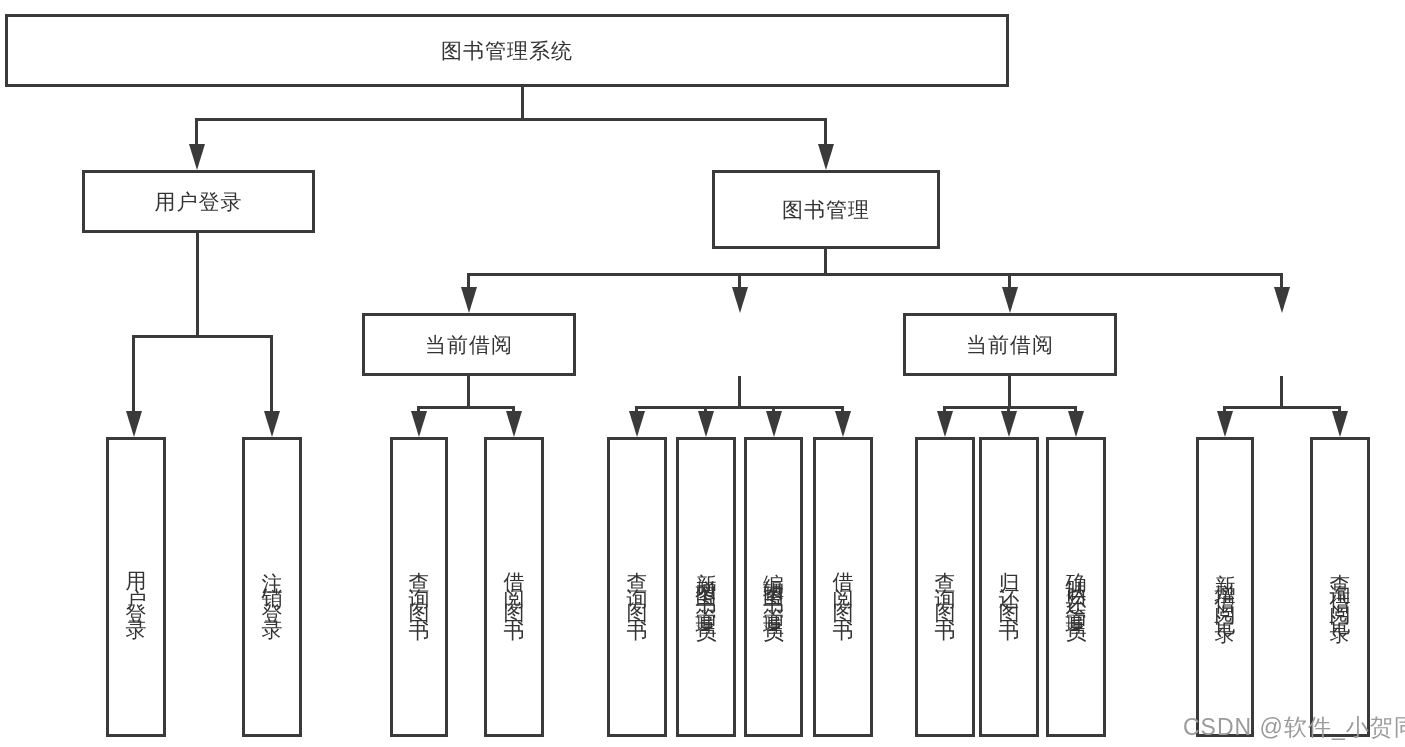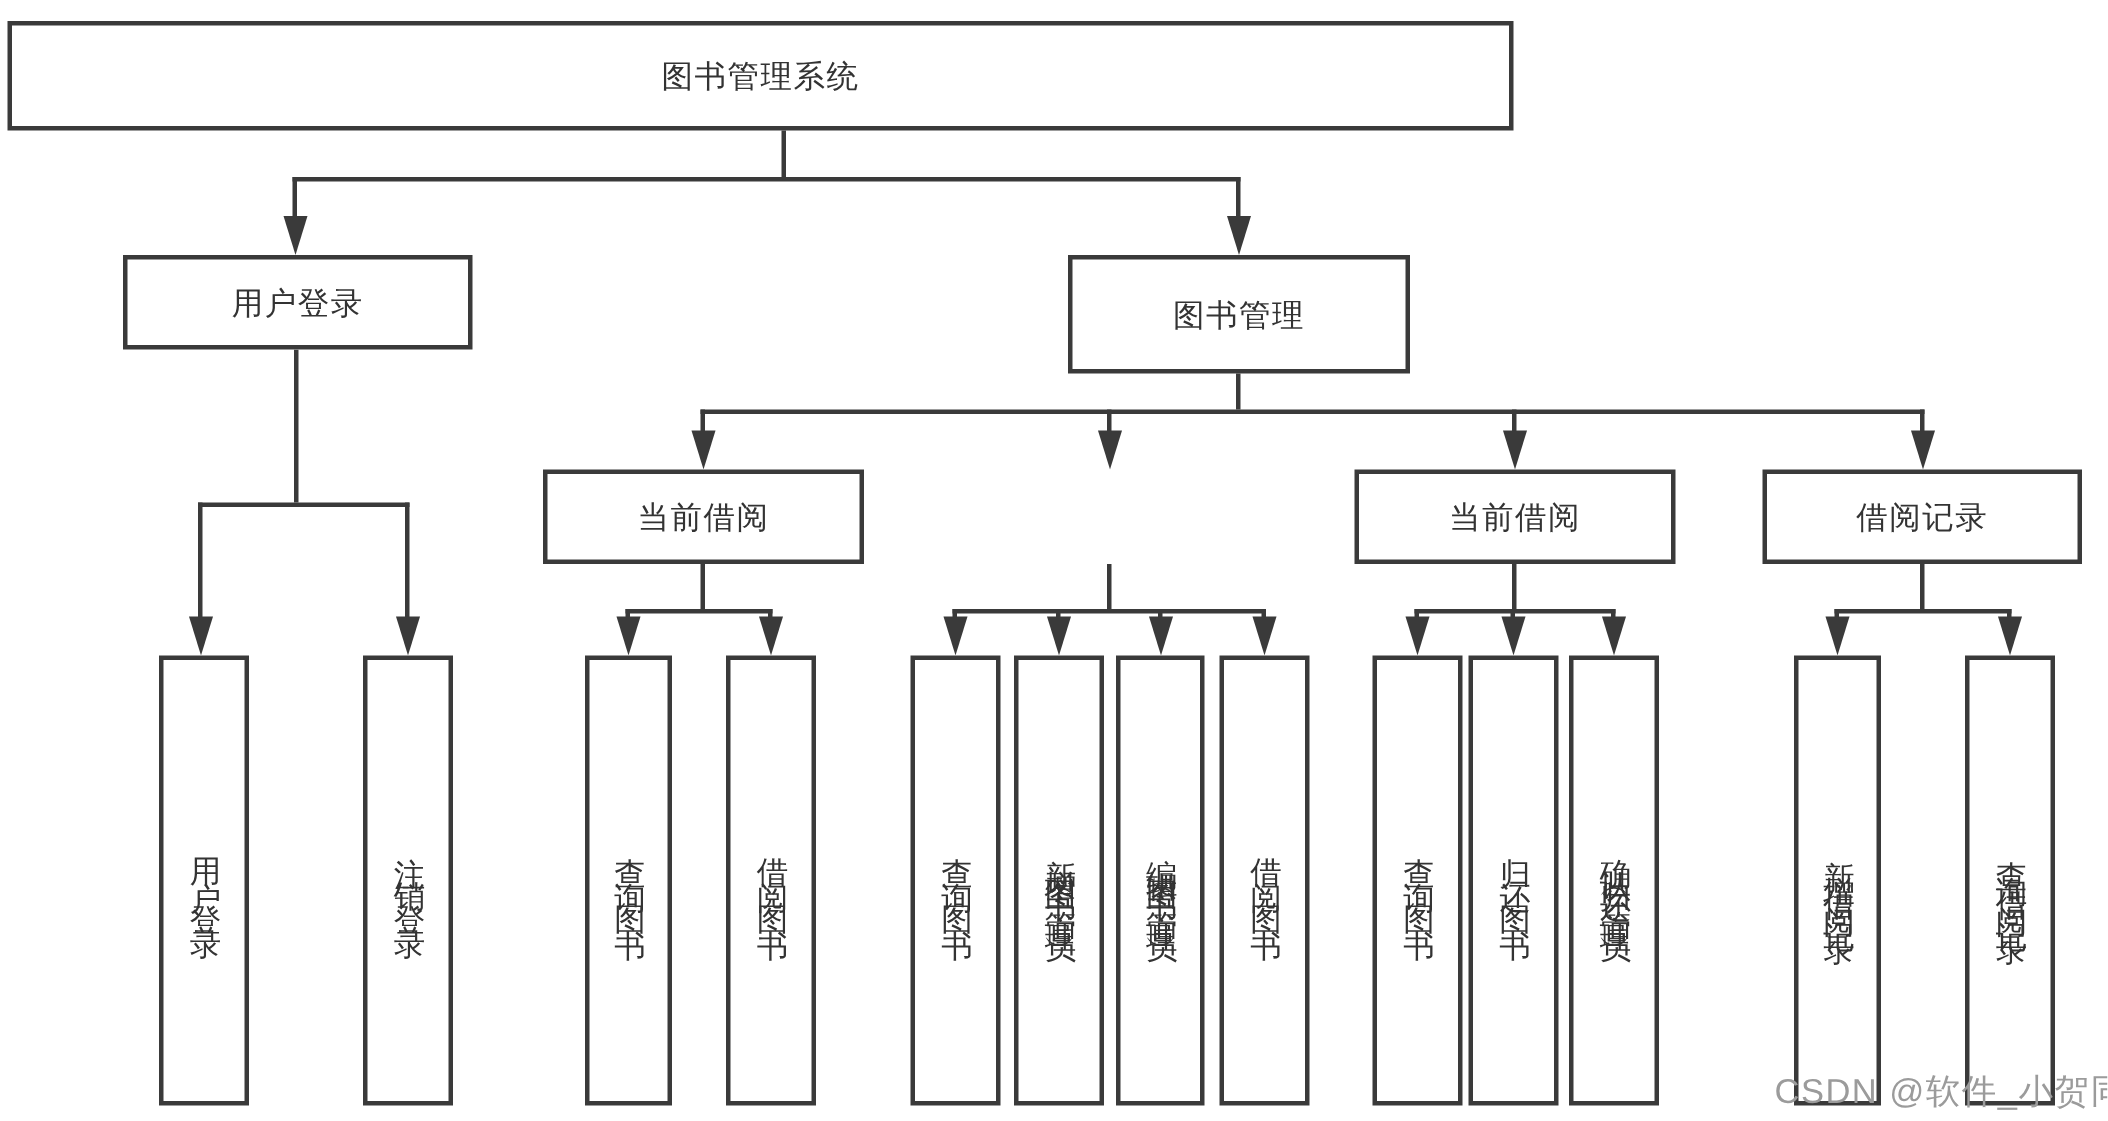--- a/index.html
+++ b/index.html
@@ -66,23 +66,20 @@
     </div>
   <div class="node" style="left:712px;top:170px;width:228px;height:79px">
       <span>图书管理</span>
     </div>
 
   <div class="node" style="left:362px;top:313px;width:214px;height:63px">
       <span>当前借阅</span>
     </div>
   <div class="node" style="left:903px;top:313px;width:214px;height:63px">
       <span>当前借阅</span>
-    </div>
-  <div class="node" style="left:1175px;top:313px;width:213px;height:63px">
-      <span>借阅记录</span>
     </div>
 
   <div class="node v ls-l" style="left:106px;top:437px;width:60px;height:300px">
       <span>用户登录</span>
     </div>
   <div class="node v ls-l" style="left:242px;top:437px;width:60px;height:300px">
       <span>注销登录</span>
     </div>
   <div class="node v ls-l" style="left:390px;top:437px;width:58px;height:300px">
       <span>查询图书</span>

